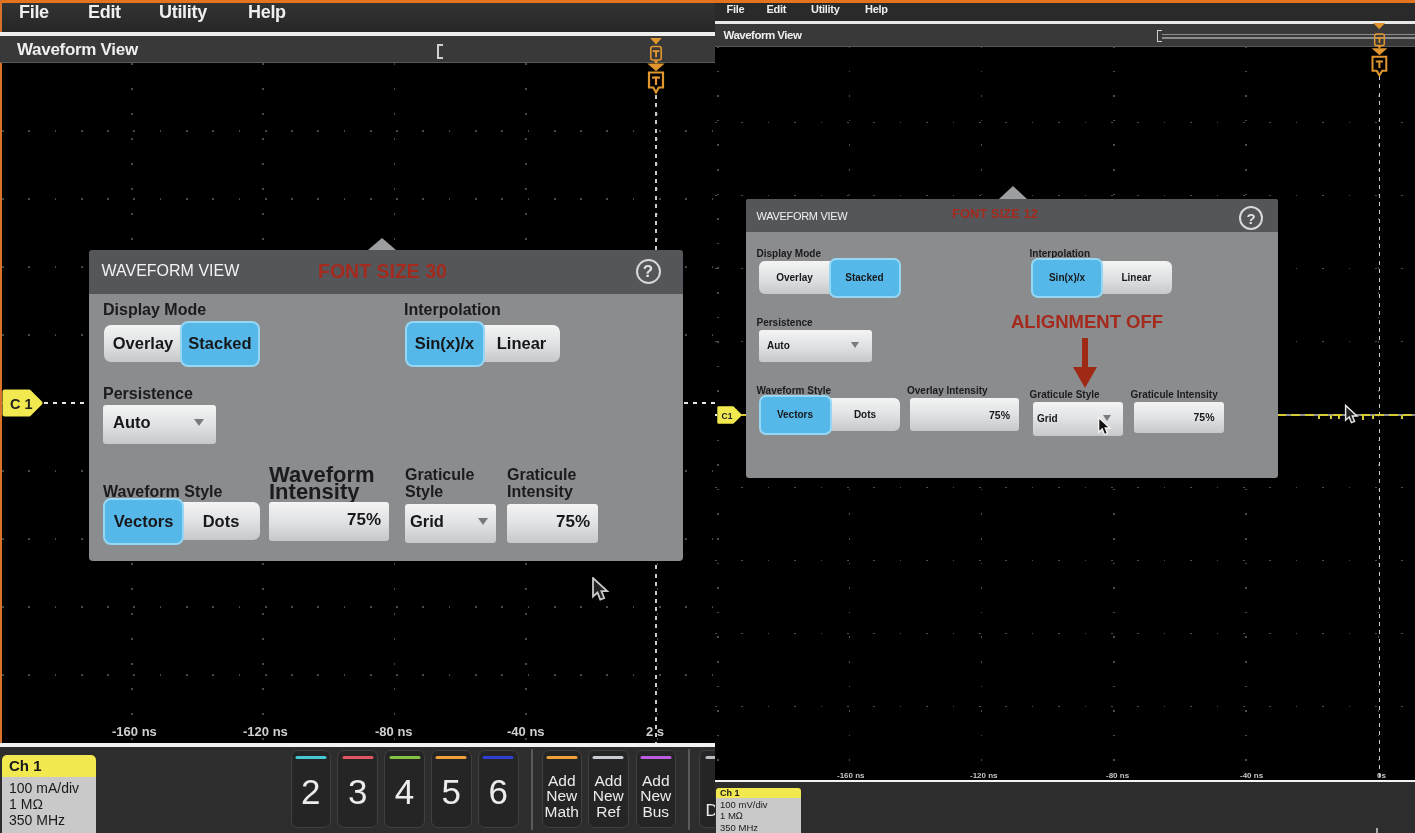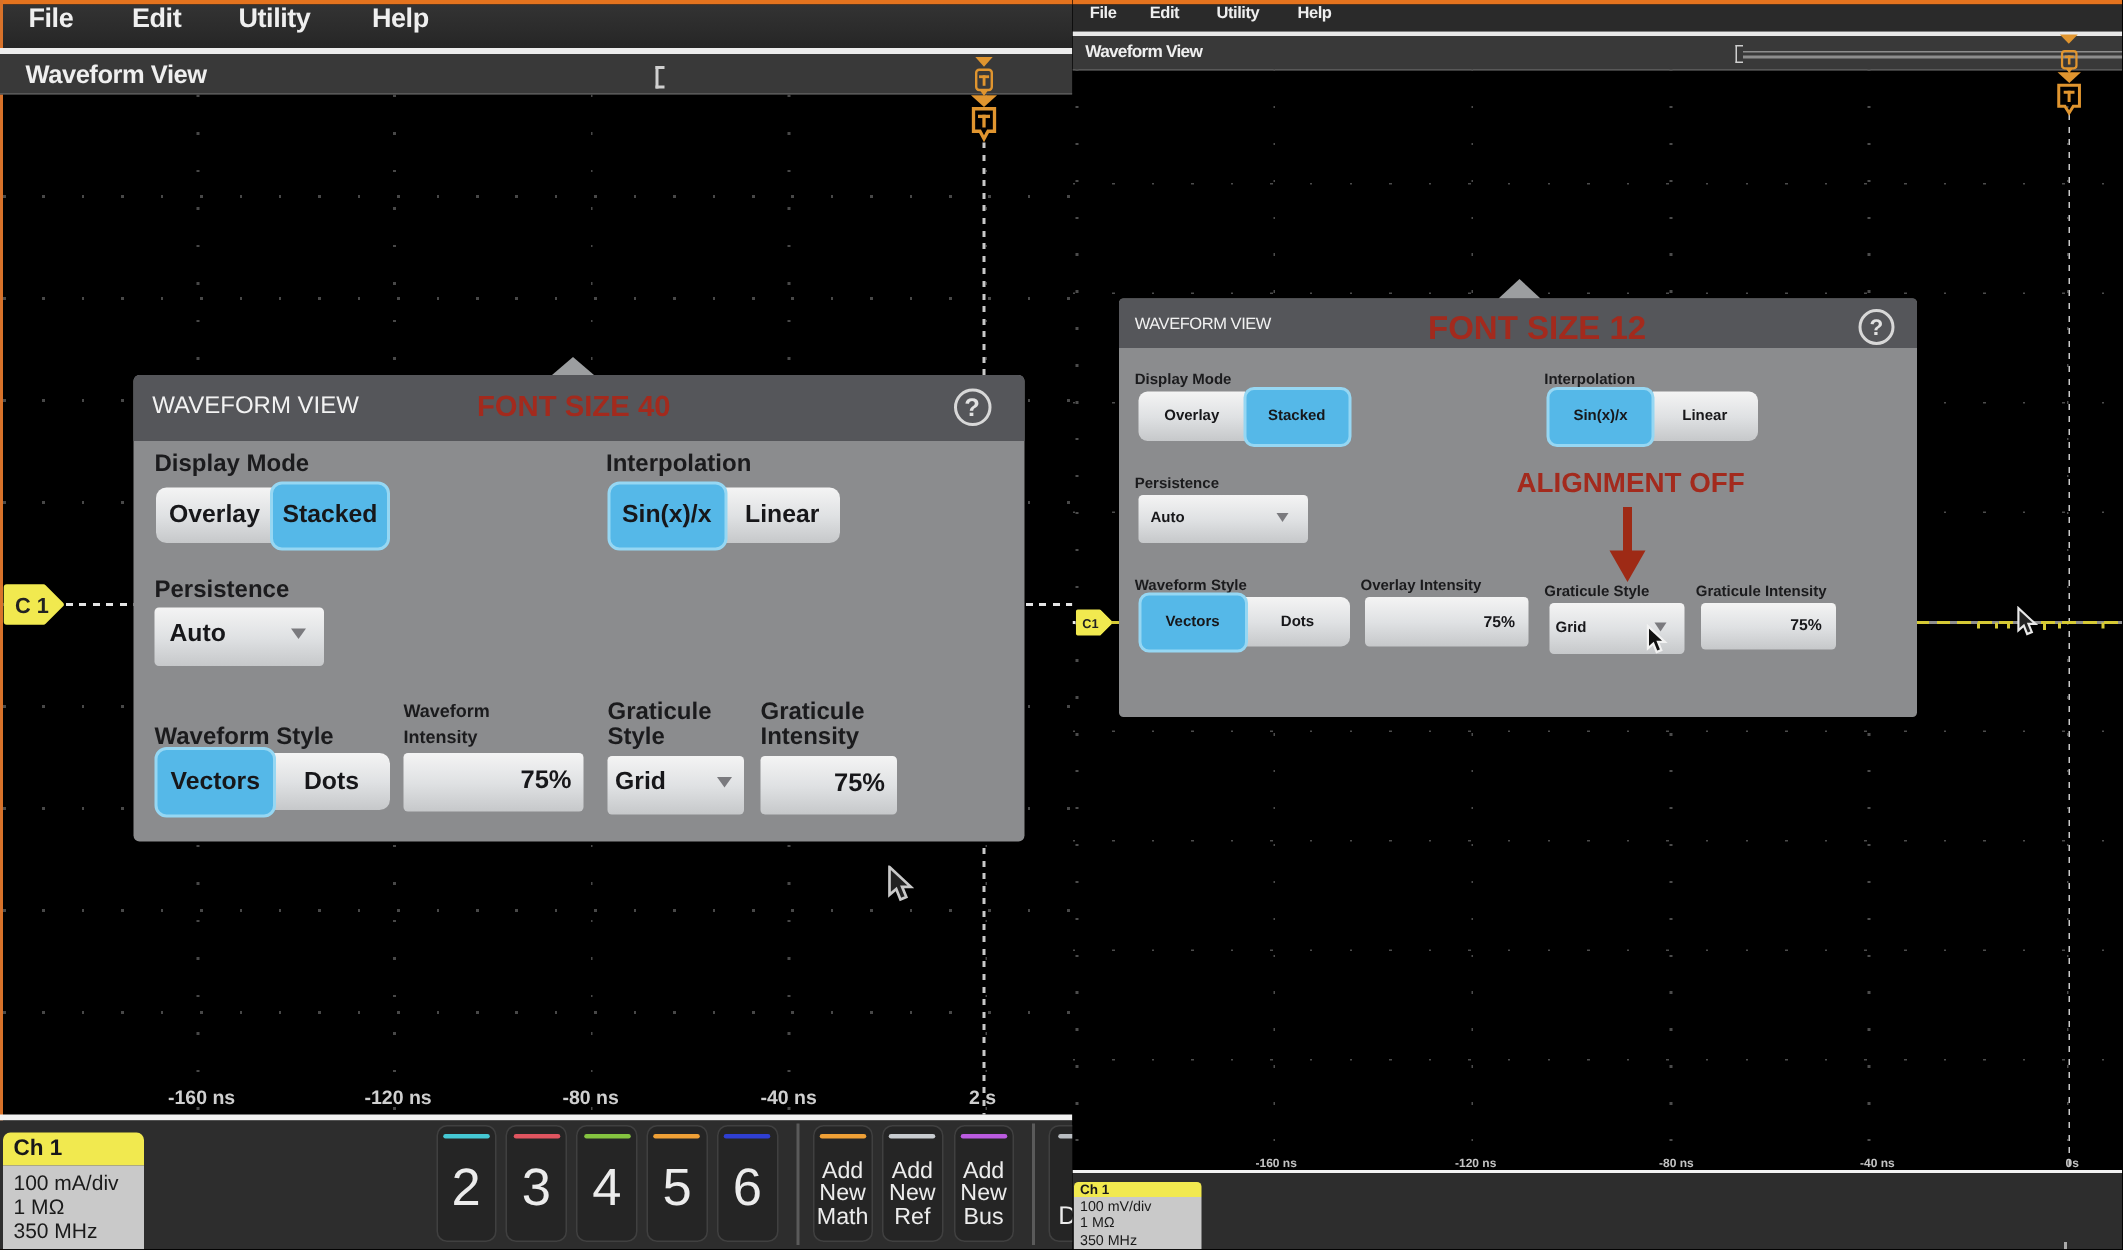--- a/index.html
+++ b/index.html
@@ -85,41 +85,41 @@
     <path d="M2.5 2.5 H27 L38.5 14 L27 25.5 H2.5 Z" fill="#f1e94f" stroke="#f1e94f" stroke-width="4" stroke-linejoin="round"></path>
     <text x="8" y="19.5" font-family="Liberation Sans,sans-serif" font-size="14.5" font-weight="700" fill="#222">C 1</text>
   </svg>
   <div class="abs hdash" style="left:44px;top:402px;width:45px;height:2px;"></div>
   <div class="abs hdash" style="left:684px;top:402px;width:31px;height:2px;"></div>
 
   <div class="abs tri-down" style="left:368px;top:237.5px;border-left:14.5px solid transparent;border-right:14.5px solid transparent;border-bottom:12px solid #9c9ea0;border-top:none;"></div>
   <div class="abs" style="left:89px;top:249.5px;width:594px;height:311px;background:#8b8c8e;border-radius:4px;"></div>
   <div class="abs" style="left:89px;top:249.5px;width:594px;height:44.5px;background:#55565a;border-radius:4px 4px 0 0;"></div>
   <div class="abs menu" style="left:101.5px;top:262px;font-size:16px;letter-spacing:0;font-weight:400;color:#f2f2f2;">WAVEFORM VIEW</div>
-  <div class="abs red" style="left:318px;top:260px;font-size:19.5px;">FONT SIZE 40</div>
+  <div class="abs red" style="left:318px;top:260px;font-size:19.5px;">FONT SIZE 30</div>
   <div class="abs helpc flex" style="left:635.5px;top:259px;width:21px;height:21px;font-size:17px;">?</div>
 
   <div class="abs lbl" style="left:103px;top:300.5px;font-size:16px;">Display Mode</div>
   <div class="abs lbl" style="left:404px;top:300.5px;font-size:16px;">Interpolation</div>
 
   <div class="abs grad" style="left:104px;top:325px;width:78px;height:37px;border-radius:7px 0 0 7px;"></div>
   <div class="abs btxt flex" style="left:104px;top:325px;width:78px;height:37px;font-size:16.5px;">Overlay</div>
   <div class="abs sel flex btxt" style="left:180px;top:320.5px;width:80px;height:46px;border-radius:8px;border:2.5px solid #96d7f3;box-sizing:border-box;font-size:16.5px;">Stacked</div>
 
   <div class="abs grad" style="left:483px;top:325px;width:77px;height:37px;border-radius:0 7px 7px 0;"></div>
   <div class="abs btxt flex" style="left:483px;top:325px;width:77px;height:37px;font-size:16.5px;">Linear</div>
   <div class="abs sel flex btxt" style="left:404.5px;top:320.5px;width:80px;height:46px;border-radius:8px;border:2.5px solid #96d7f3;box-sizing:border-box;font-size:16.5px;">Sin(x)/x</div>
 
   <div class="abs lbl" style="left:103px;top:384.5px;font-size:16px;">Persistence</div>
   <div class="abs grad" style="left:103px;top:404.5px;width:113px;height:39.5px;border-radius:3px;"></div>
   <div class="abs btxt" style="left:113px;top:413px;font-size:16.5px;">Auto</div>
   <div class="abs caret" style="left:194px;top:419px;"></div>
 
   <div class="abs lbl" style="left:103px;top:483px;font-size:16px;">Waveform Style</div>
-  <div class="abs lbl" style="left:269px;top:466px;font-size:12px;line-height:17px;">Waveform<br>Intensity</div>
+  <div class="abs lbl" style="left:269px;top:466px;font-size:22px;line-height:17px;">Waveform<br>Intensity</div>
   <div class="abs lbl" style="left:405px;top:466px;font-size:16px;line-height:17px;">Graticule<br>Style</div>
   <div class="abs lbl" style="left:507px;top:466px;font-size:16px;line-height:17px;">Graticule<br>Intensity</div>
 
   <div class="abs grad" style="left:182px;top:502px;width:78px;height:38px;border-radius:0 7px 7px 0;"></div>
   <div class="abs btxt flex" style="left:182px;top:502px;width:78px;height:38px;font-size:16.5px;">Dots</div>
   <div class="abs sel flex btxt" style="left:103px;top:497.5px;width:81px;height:47px;border-radius:8px;border:2.5px solid #96d7f3;box-sizing:border-box;font-size:16.5px;">Vectors</div>
 
   <div class="abs grad" style="left:269px;top:502px;width:120px;height:38.5px;border-radius:3px;"></div>
   <div class="abs btxt" style="left:269px;top:510px;width:112px;text-align:right;font-size:17px;">75%</div>
 
@@ -248,21 +248,21 @@
   <div class="abs" style="left:615px;top:415px;width:2px;height:4px;background:#d6ca35;"></div>
   <div class="abs" style="left:623px;top:415px;width:2px;height:4px;background:#d6ca35;"></div>
   <div class="abs" style="left:647px;top:415px;width:2px;height:4.5px;background:#d6ca35;"></div>
   <div class="abs" style="left:657px;top:415px;width:2px;height:3.5px;background:#d6ca35;"></div>
   <div class="abs" style="left:686px;top:415px;width:2px;height:4px;background:#d6ca35;"></div>
 
   <div class="abs tri-down" style="left:284px;top:185.5px;border-left:14px solid transparent;border-right:14px solid transparent;border-bottom:13px solid #9c9ea0;border-top:none;"></div>
   <div class="abs" style="left:31px;top:198.5px;width:531.5px;height:279px;background:#8b8c8e;border-radius:3px;"></div>
   <div class="abs" style="left:31px;top:198.5px;width:531.5px;height:33.5px;background:#55565a;border-radius:3px 3px 0 0;"></div>
   <div class="abs menu" style="left:41.5px;top:209.5px;font-size:11px;letter-spacing:-0.3px;font-weight:400;color:#f2f2f2;">WAVEFORM VIEW</div>
-  <div class="abs red" style="left:237px;top:206px;font-size:22px;">FONT SIZE 12</div>
+  <div class="abs red" style="left:237px;top:206px;font-size:13px;">FONT SIZE 12</div>
   <div class="abs helpc flex" style="left:524px;top:206px;width:20px;height:20px;font-size:15px;border-width:2px;">?</div>
 
   <div class="abs lbl" style="left:41.5px;top:247.5px;font-size:10px;">Display Mode</div>
   <div class="abs lbl" style="left:314.5px;top:247.5px;font-size:10px;">Interpolation</div>
 
   <div class="abs grad" style="left:44px;top:261px;width:71px;height:33px;border-radius:6px 0 0 6px;"></div>
   <div class="abs btxt flex" style="left:44px;top:261px;width:71px;height:33px;font-size:10px;">Overlay</div>
   <div class="abs sel flex btxt" style="left:113.5px;top:257.5px;width:72px;height:40px;border-radius:7px;border:2px solid #96d7f3;box-sizing:border-box;font-size:10px;">Stacked</div>
 
   <div class="abs grad" style="left:386.5px;top:261px;width:70px;height:33px;border-radius:0 6px 6px 0;"></div>

